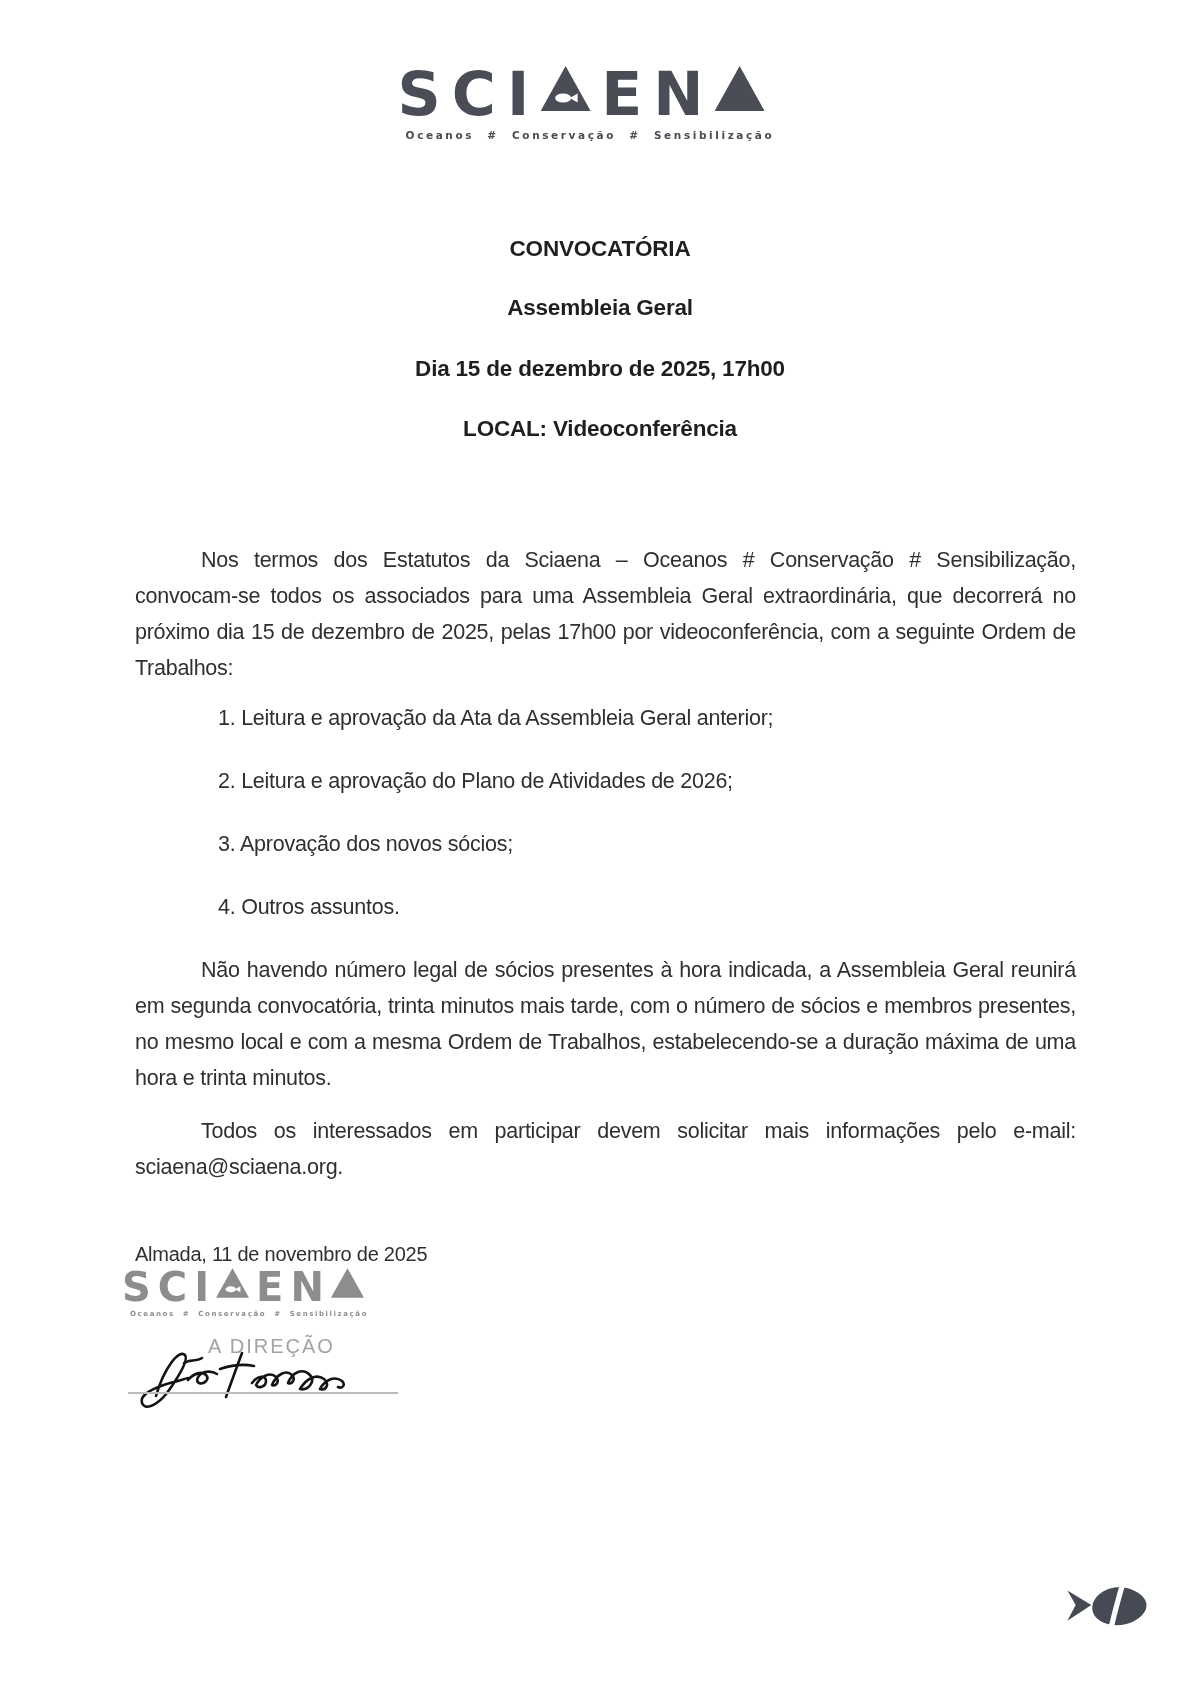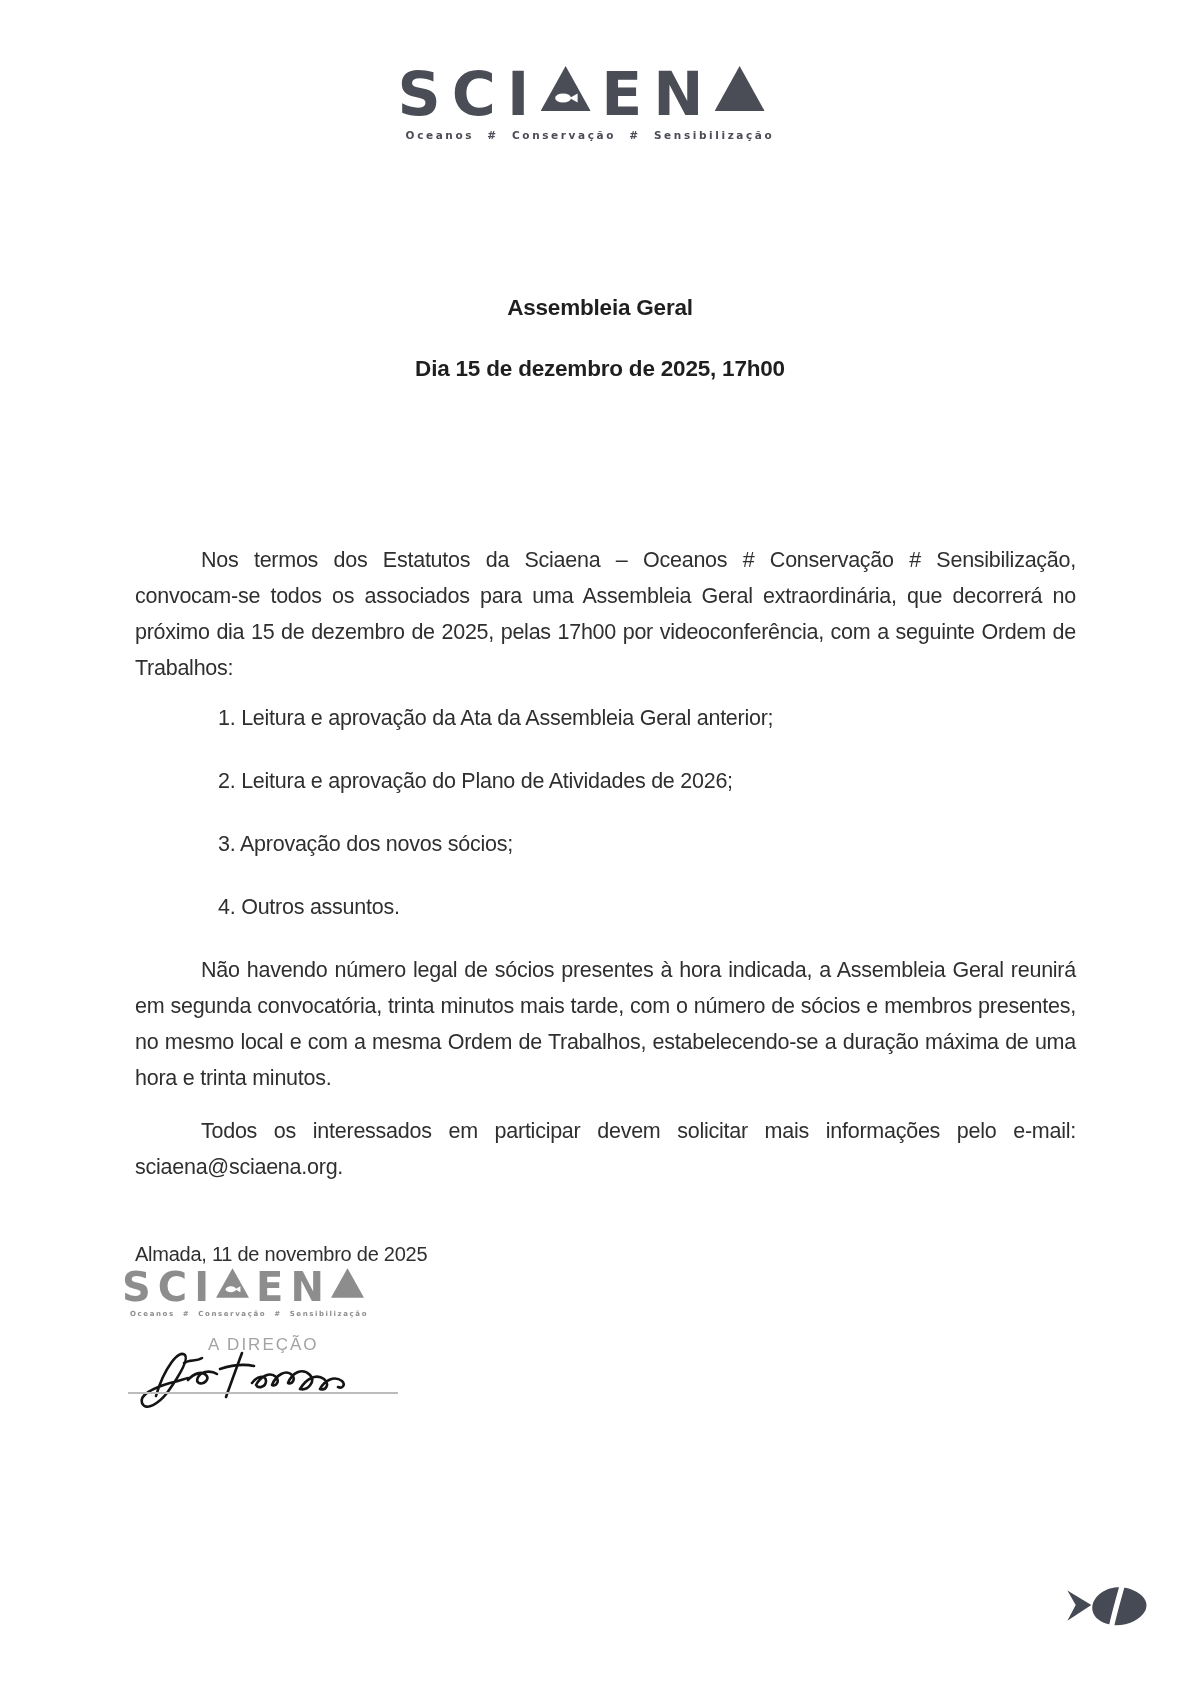--- a/index.html
+++ b/index.html
@@ -52,21 +52,21 @@
   .para-3{top:1113px;}
   .agenda{position:absolute;left:218px;top:702px;width:875px;}
   .agenda-item{
     font-size:21.5px;line-height:33px;letter-spacing:-0.25px;
     margin-bottom:30px;color:#2f2f2f;
   }
   
   .place-date{position:absolute;left:135px;top:1243px;font-size:20px;letter-spacing:-0.25px;text-align:right;}
   .direction-label{
     position:absolute;left:208px;top:1335px;
-    font-size:17px;letter-spacing:2px;color:#a3a3a3;
+    font-size:20px;letter-spacing:2px;color:#a3a3a3;
   }
   .signature{position:absolute;left:118px;top:1338px;}
   .sig-line{position:absolute;left:128px;top:1392px;width:270px;height:2px;background:#bcbcbc;}
   .signer-title{position:absolute;left:135px;top:1408px;font-size:21.5px;letter-spacing:-0.25px;}
   .corner-fish{position:absolute;left:1064px;top:1580px;}
 </style>
 </head>
 <body>
 
 <div class="page">
@@ -83,22 +83,24 @@
       </svg>
       <span class="lt">E</span>
       <span class="lt">N</span>
       <svg class="tri" viewBox="0 0 50 45">
         <polygon points="25,0 50,45 0,45" fill="currentColor"></polygon>
       </svg>
     </div>
     <div class="tagline">Oceanos # Conservação # Sensibilização</div>
   </div>
 
+  <div class="hd hd-1">CONVOCATÓRIA</div>
   <div class="hd hd-2">Assembleia Geral</div>
   <div class="hd hd-3">Dia 15 de dezembro de 2025, 17h00</div>
+  <div class="hd hd-4">LOCAL: Videoconferência</div>
 
   <div class="para para-1">Nos termos dos Estatutos da Sciaena – Oceanos # Conservação # Sensibilização, convocam-se todos os associados para uma Assembleia Geral extraordinária, que decorrerá no próximo dia 15 de dezembro de 2025, pelas 17h00 por videoconferência, com a seguinte Ordem de Trabalhos:</div>
 
   <div class="agenda">
     <div class="agenda-item">1. Leitura e aprovação da Ata da Assembleia Geral anterior;</div>
     <div class="agenda-item">2. Leitura e aprovação do Plano de Atividades de 2026;</div>
     <div class="agenda-item">3. Aprovação dos novos sócios;</div>
     <div class="agenda-item">4.  Outros assuntos.</div>
   </div>
 

